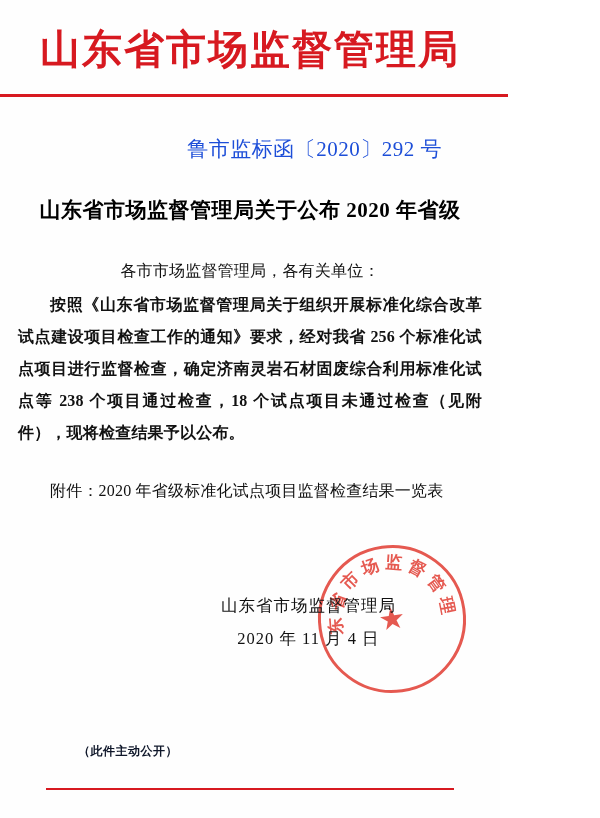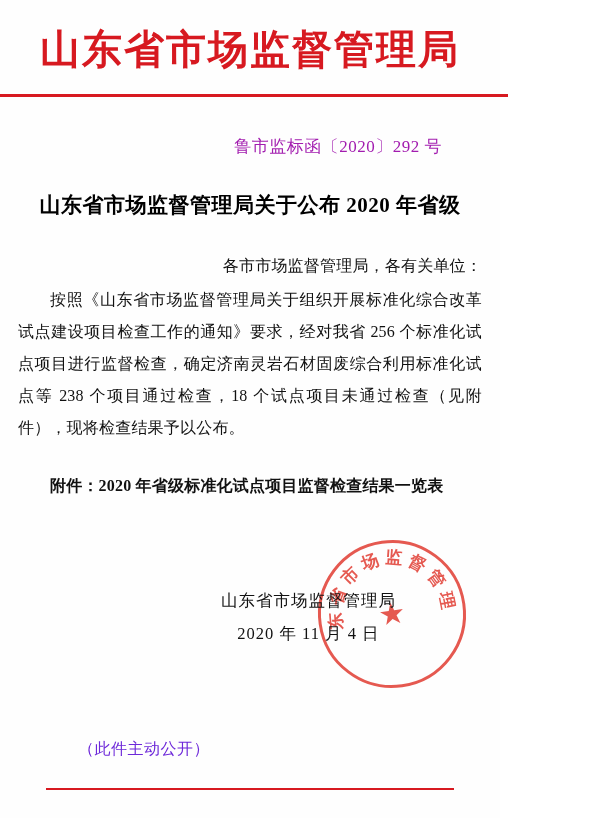--- a/index.html
+++ b/index.html
@@ -41,23 +41,23 @@
     width: 508px;
     height: 3px;
     background: #d71920;
     margin: 22px auto 0 auto;
   }
 
   
   .doc-number {
     text-align: right;
     padding: 38px 58px 0 0;
-    font-size: 17px;
+    font-size: 21px;
     letter-spacing: 0.5px;
-    color: #a21caf;
+    color: #1d4ed8;
   }
 
   
   .doc-title {
     margin: 30px auto 0 auto;
     width: 460px;
     text-align: center;
     font-size: 21px;
     font-weight: bold;
     line-height: 1.7;
@@ -72,34 +72,34 @@
   
   .body-wrap {
     margin: 26px auto 0 auto;
     width: 464px;
     font-size: 16px;
     line-height: 2.0;
     color: #111;
     letter-spacing: 0.2px;
   }
   .salutation {
-    text-align: right;
+    text-align: center;
     margin-bottom: 2px;
     margin-top: 16px;
   }
   .para {
     text-indent: 2em;
     text-align: justify;
     text-justify: inter-ideograph;
     margin: 0 0 2px 0;
+    font-weight: bold;
   }
   .attachment {
     text-indent: 2em;
     margin-top: 26px;
-    font-weight: bold;
   }
 
   
   .sign-block {
     position: relative;
     margin-top: 34px;
     height: 150px;
   }
   .sign-lines {
     position: absolute;
@@ -142,23 +142,24 @@
     color: #e0352b;
     font-size: 30px;
     line-height: 1;
   }
 
   
   .footer-note {
     position: absolute;
     left: 78px;
     bottom: 58px;
-    font-size: 16px;
-    color: #6d28d9;
+    font-size: 12px;
+    color: #0f172a;
     letter-spacing: 0.5px;
+    font-weight: bold;
   }
   .footer-rule {
     position: absolute;
     left: 46px;
     right: 46px;
     bottom: 28px;
     height: 2px;
     background: #d71920;
   }
 </style>

